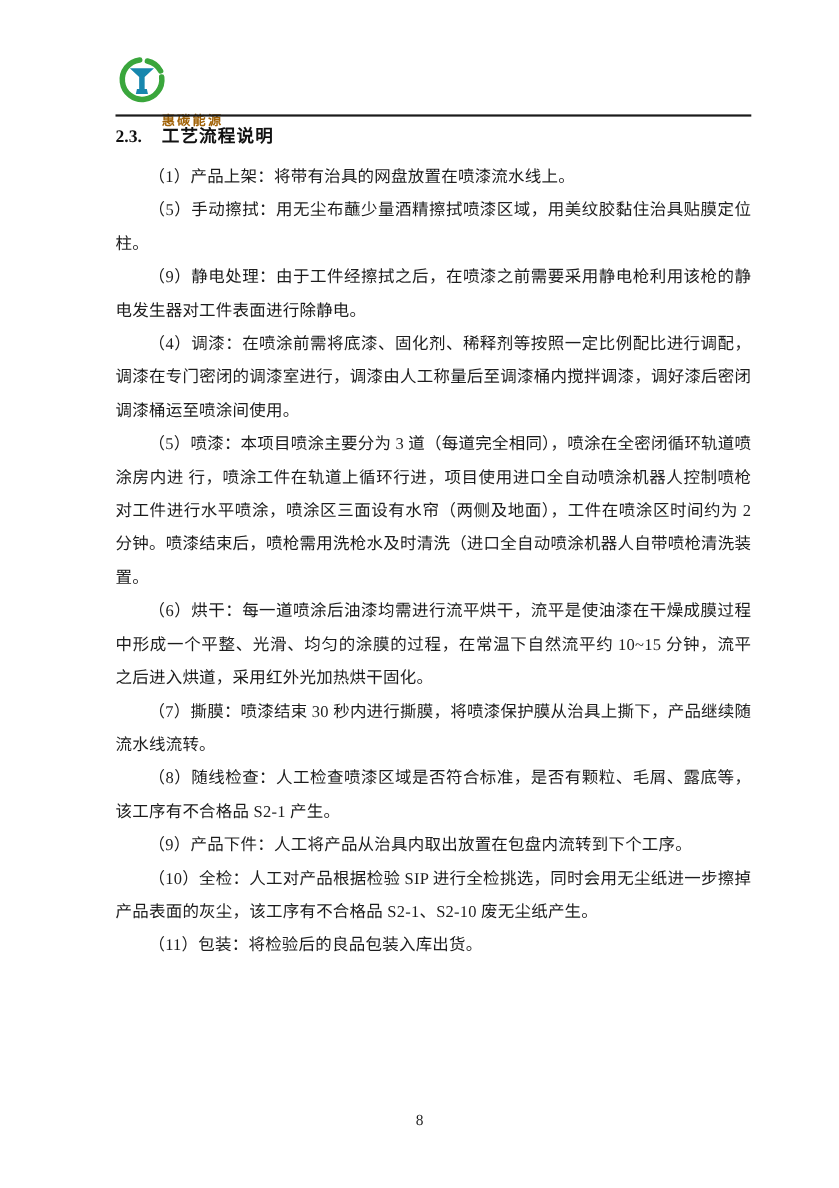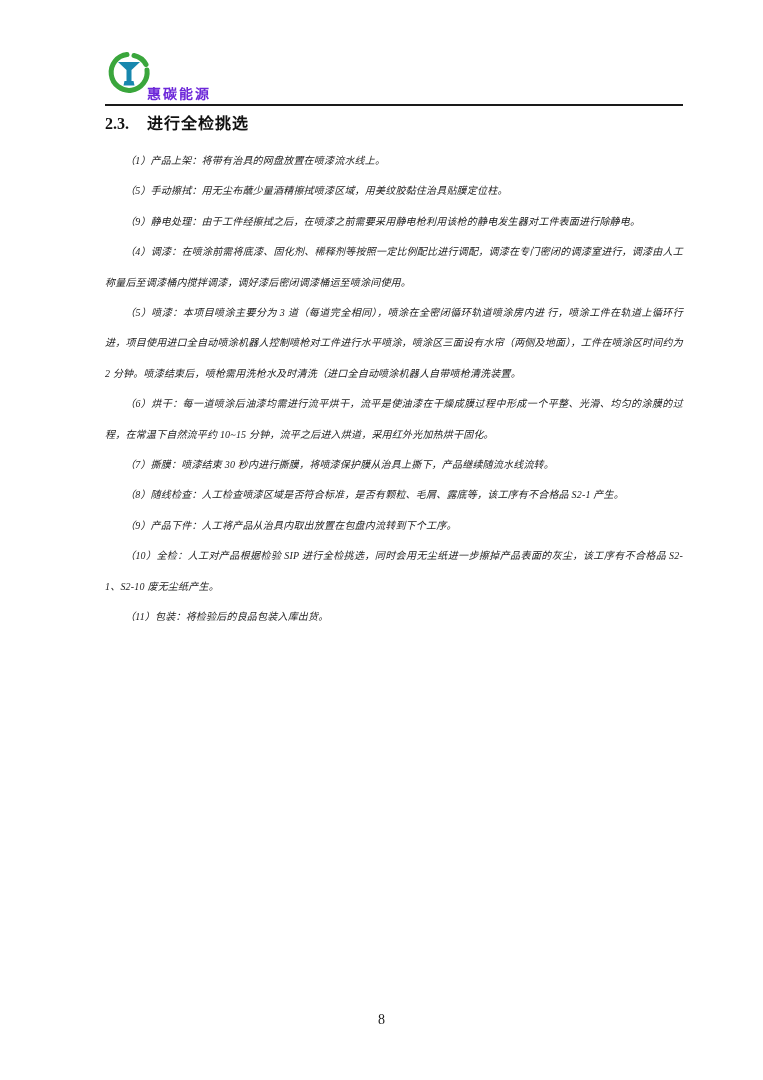--- a/index.html
+++ b/index.html
@@ -28,24 +28,24 @@
   .logo {
     position: absolute;
     left: 2px;
     top: 2px;
     width: 44px;
     height: 44px;
   }
   .logo-text {
     position: absolute;
     left: 42px;
-    top: 35px;
-    font-size: 14px;
+    top: 52px;
+    font-size: 12px;
     font-weight: 700;
-    color: #6d28d9;
+    color: #a16207;
     letter-spacing: 2px;
     font-family: "Liberation Sans", "DejaVu Sans", sans-serif;
   }
   .report-title {
     position: absolute;
     left: 163px;
     top: 30px;
     width: 415px;
     font-size: 14px;
     line-height: 20px;
@@ -79,27 +79,26 @@
 
   
   .content {
     position: absolute;
     left: 105px;
     top: 146px;
     width: 578px;
   }
   .content p {
     margin: 0;
-    font-size: 10px;
+    font-size: 15px;
     line-height: 30.4px;
     text-align: justify;
     text-indent: 2em;
     letter-spacing: 0.2px;
     color: #1c1c1c;
-    font-style: italic;
   }
 
   
   .footer {
     position: absolute;
     left: 0;
     top: 1010px;
     width: 763px;
     text-align: center;
   }
@@ -124,21 +123,21 @@
         <path d="M17.5 31 L26.5 31 L27.5 35.5 L16.5 35.5 Z" fill="#1787ae"></path>
       </svg>
     </span>
     <span class="logo-text">惠碳能源</span>
   </div>
 
   <div class="header-rule"></div>
 
   <div class="section-heading">
     <span class="section-number">2.3.</span>
-    <span class="section-title">进行全检挑选</span>
+    <span class="section-title">工艺流程说明</span>
   </div>
 
   <div class="content">
     <p>（1）产品上架：将带有治具的网盘放置在喷漆流水线上。</p>
     <p>（5）手动擦拭：用无尘布蘸少量酒精擦拭喷漆区域，用美纹胶黏住治具贴膜定位柱。</p>
     <p>（9）静电处理：由于工件经擦拭之后，在喷漆之前需要采用静电枪利用该枪的静电发生器对工件表面进行除静电。</p>
     <p>（4）调漆：在喷涂前需将底漆、固化剂、稀释剂等按照一定比例配比进行调配，调漆在专门密闭的调漆室进行，调漆由人工称量后至调漆桶内搅拌调漆，调好漆后密闭调漆桶运至喷涂间使用。</p>
     <p>（5）喷漆：本项目喷涂主要分为 3 道（每道完全相同），喷涂在全密闭循环轨道喷涂房内进 行，喷涂工件在轨道上循环行进，项目使用进口全自动喷涂机器人控制喷枪对工件进行水平喷涂，喷涂区三面设有水帘（两侧及地面），工件在喷涂区时间约为 2 分钟。喷漆结束后，喷枪需用洗枪水及时清洗（进口全自动喷涂机器人自带喷枪清洗装置。</p>
     <p>（6）烘干：每一道喷涂后油漆均需进行流平烘干，流平是使油漆在干燥成膜过程中形成一个平整、光滑、均匀的涂膜的过程，在常温下自然流平约 10~15 分钟，流平之后进入烘道，采用红外光加热烘干固化。</p>
     <p>（7）撕膜：喷漆结束 30 秒内进行撕膜，将喷漆保护膜从治具上撕下，产品继续随流水线流转。</p>

